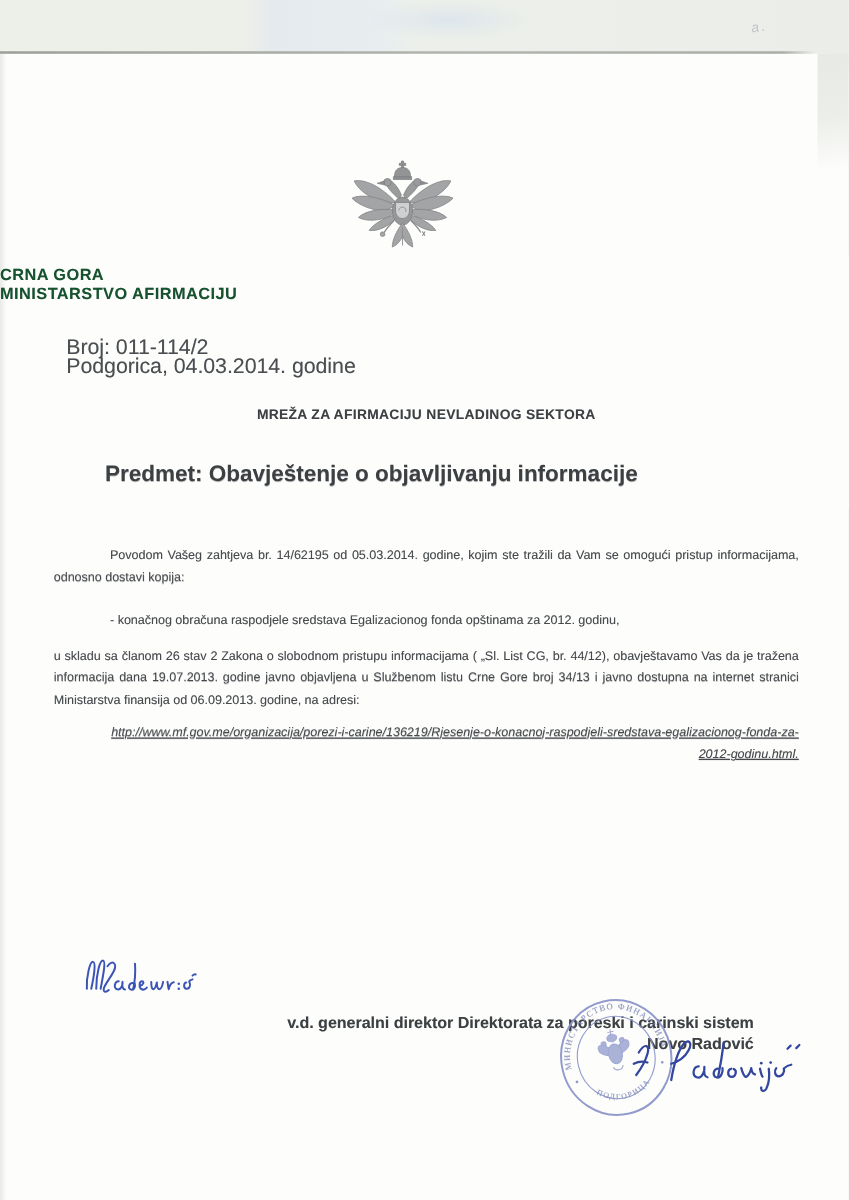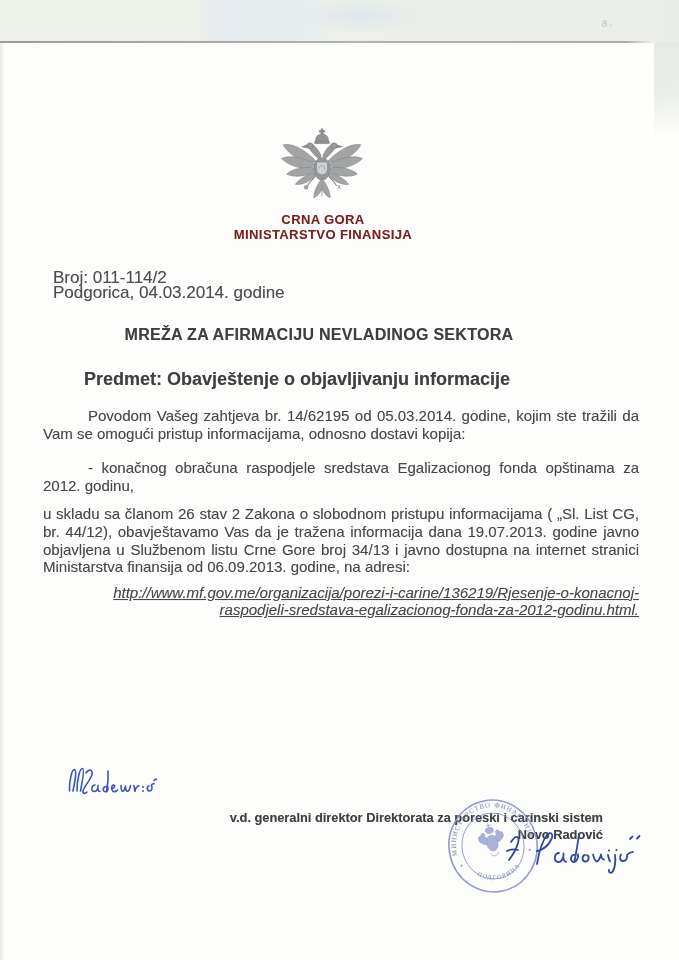--- a/index.html
+++ b/index.html
@@ -40,33 +40,33 @@
     background:linear-gradient(172deg,#e7eae4 0%,#ecefe9 45%,rgba(236,239,233,0) 80%);
   }
   .left-shade{
     position:absolute;top:0;left:0;width:5px;height:917px;
     background:linear-gradient(to right,rgba(185,190,183,.30),rgba(185,190,183,0));
   }
 
   .emblem{position:absolute;top:85px;left:279px;width:86px;height:80px;}
 
   .org{
-    position:absolute;top:169px;left:0;width:646px;text-align:center;
-    font-weight:bold;font-size:13px;line-height:15px;letter-spacing:.4px;color:#7f1d1d;
+    position:absolute;top:169px;left:0;width:646px;
+    font-weight:bold;font-size:13px;line-height:15px;letter-spacing:.4px;color:#14532d;
   }
   .meta{position:absolute;top:228px;left:53px;font-size:17px;line-height:14.5px;color:#4a4e51;}
   .recipient{
     position:absolute;top:283px;left:0;width:638px;text-align:center;
-    font-weight:bold;font-size:16px;letter-spacing:.3px;color:#3c4043;
+    font-weight:bold;font-size:11px;letter-spacing:.3px;color:#3c4043;padding-left:22px;
   }
   .subject{position:absolute;top:326px;left:84px;font-weight:bold;font-size:18px;color:#3c4043;}
 
   .letter-body{
-    position:absolute;top:364px;left:43px;width:596px;
-    font-size:15px;line-height:17.6px;text-align:justify;color:#46494c;
+    position:absolute;top:393px;left:43px;width:596px;
+    font-size:10px;line-height:17.6px;text-align:justify;color:#46494c;
   }
   .letter-body p{margin:0;}
   .indent{text-indent:45px;}
   .p1{margin-bottom:17px !important;}
   .p2{margin-bottom:11px !important;}
   .p3{margin-bottom:8px !important;}
   .purl{
     margin:0 0 8px 25px !important;text-align:right;text-indent:0;
     font-style:italic;text-decoration:underline;overflow-wrap:break-word;
     color:#46494c;
@@ -126,21 +126,21 @@
       <path d="M68.5,66 l2.5,4 M71,66 l-2.5,4" stroke="#8a8b8c" stroke-width="1"></path>
       <ellipse cx="50" cy="47" rx="9.5" ry="13" fill="#969798" stroke="#7e7f80" stroke-width="0.7"></ellipse>
       <path d="M50,58 C44,66 40.5,74 40.5,80.5 C45.5,78.5 48.5,74 50,70.5 C51.5,74 54.5,78.5 59.5,80.5 C59.5,74 56,66 50,58 Z" fill="#a3a4a5" stroke="#818283" stroke-width="0.7"></path>
       <path d="M50,62 L50,79" stroke="#8a8b8c" stroke-width="0.8"></path>
       <path d="M43.5,39 h13 v8 a6.5,7 0 0 1 -13,0 Z" fill="#cfd0d1" stroke="#838485" stroke-width="0.8"></path>
       <path d="M46.5,46.5 C47,43.5 50,42.5 52,44 C53,44.8 53.5,46.5 53,47.8" fill="none" stroke="#8f9091" stroke-width="0.9"></path>
     </svg>
 
     <div class="org">
       <div>CRNA GORA</div>
-      <div>MINISTARSTVO FINANSIJA</div>
+      <div>MINISTARSTVO AFIRMACIJU</div>
     </div>
 
     <div class="meta">
       <div>Broj: 011-114/2</div>
       <div>Podgorica, 04.03.2014. godine</div>
     </div>
 
     <div class="recipient">MREŽA ZA AFIRMACIJU NEVLADINOG SEKTORA</div>
     <div class="subject">Predmet: Obavještenje o objavljivanju informacije</div>
 

